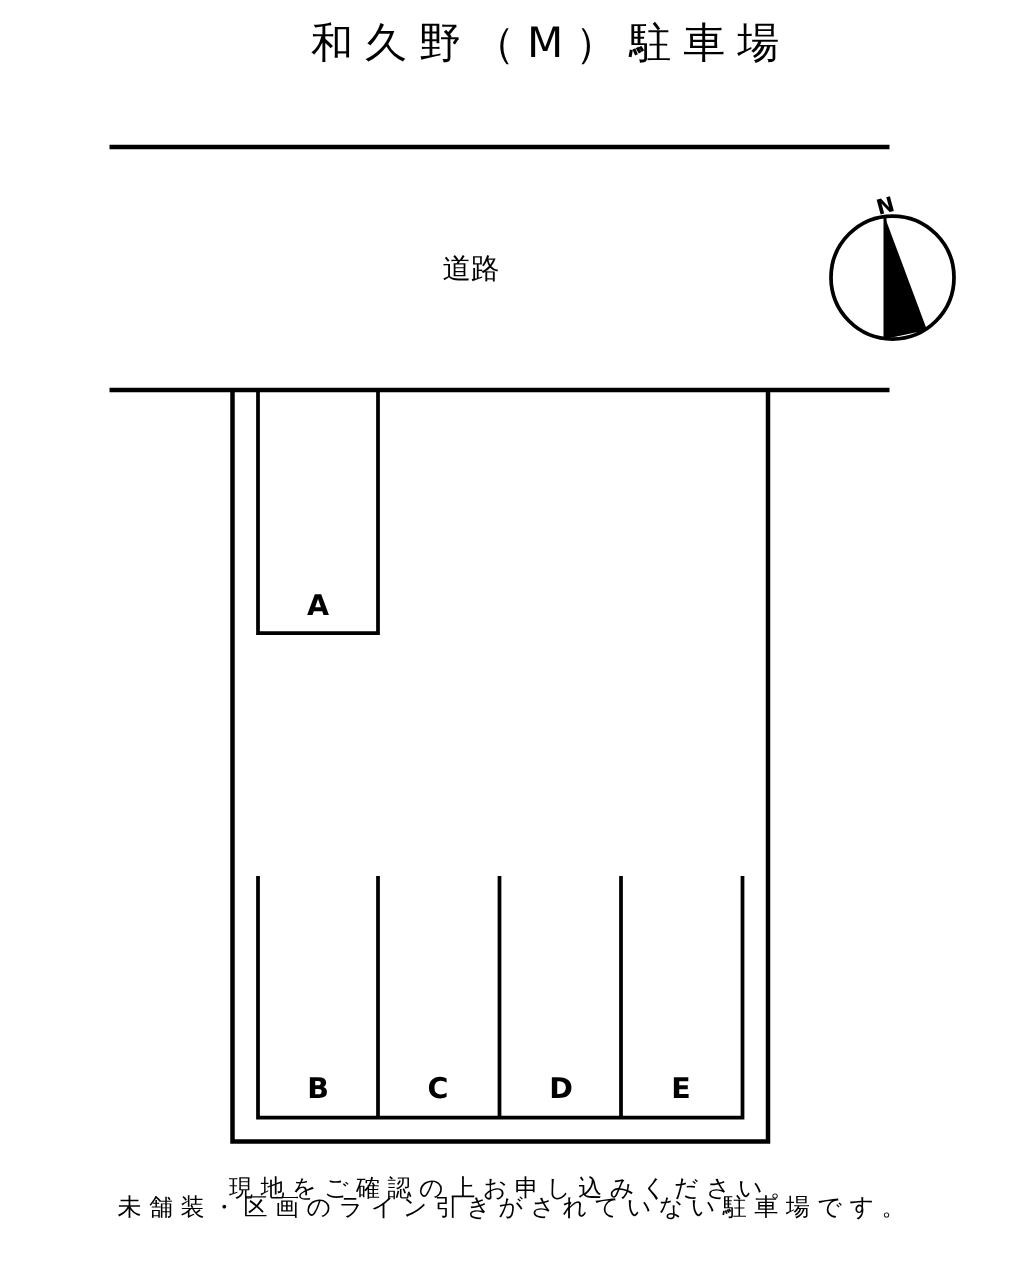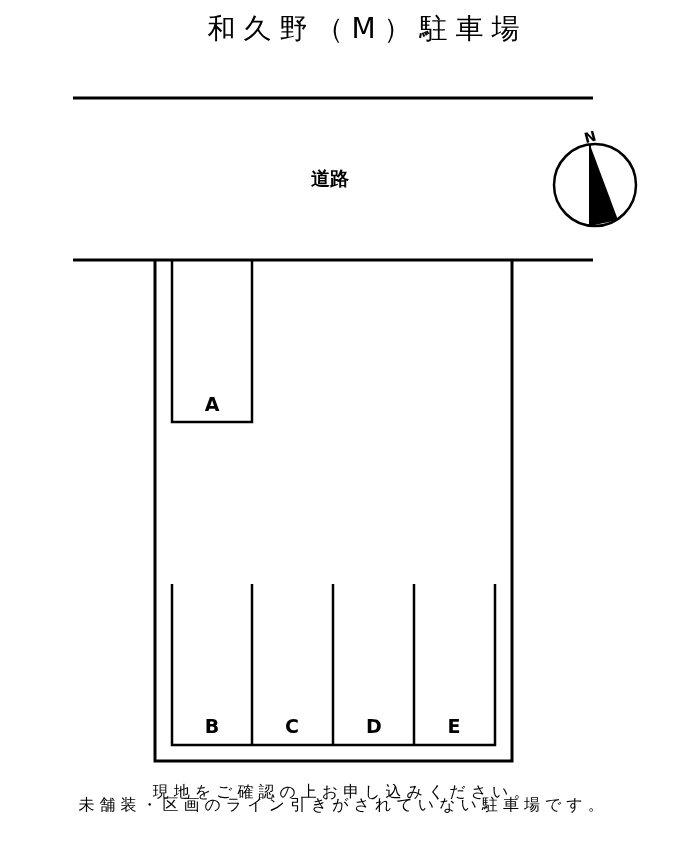--- a/index.html
+++ b/index.html
@@ -1,19 +1,19 @@
 <!DOCTYPE html>
 <html><head>
 <meta charset="utf-8">
 <style>
   html, body { margin:0; padding:0; background:#ffffff; }
   body { width:687px; height:844px; position:relative; overflow:hidden; font-family:"DejaVu Sans", sans-serif; color:#000; }
   .title { position:absolute; left:0; top:10px; width:687px; text-align:center; font-size:28px; letter-spacing:8px; font-family:"DejaVu Sans", sans-serif;padding-left:24px; }
   svg.map { position:absolute; left:0; top:0; }
-  .road-label { position:absolute; left:295px; top:166px; width:70px; text-align:center; font-size:19px; font-weight:bold; }
+  .road-label { position:absolute; left:295px; top:166px; width:70px; text-align:left; font-size:19px; font-weight:normal; }
   .space-label { position:absolute; font-size:19px; font-weight:bold; width:40px; text-align:center; font-family:"DejaVu Sans", sans-serif; }
   .note { position:absolute; left:0; width:687px; text-align:center; font-size:16px; letter-spacing:5px; }
 </style>
 </head>
 <body>
 
 <div class="title">和久野（M）駐車場</div>
 
 <svg class="map" width="687" height="844">
 

